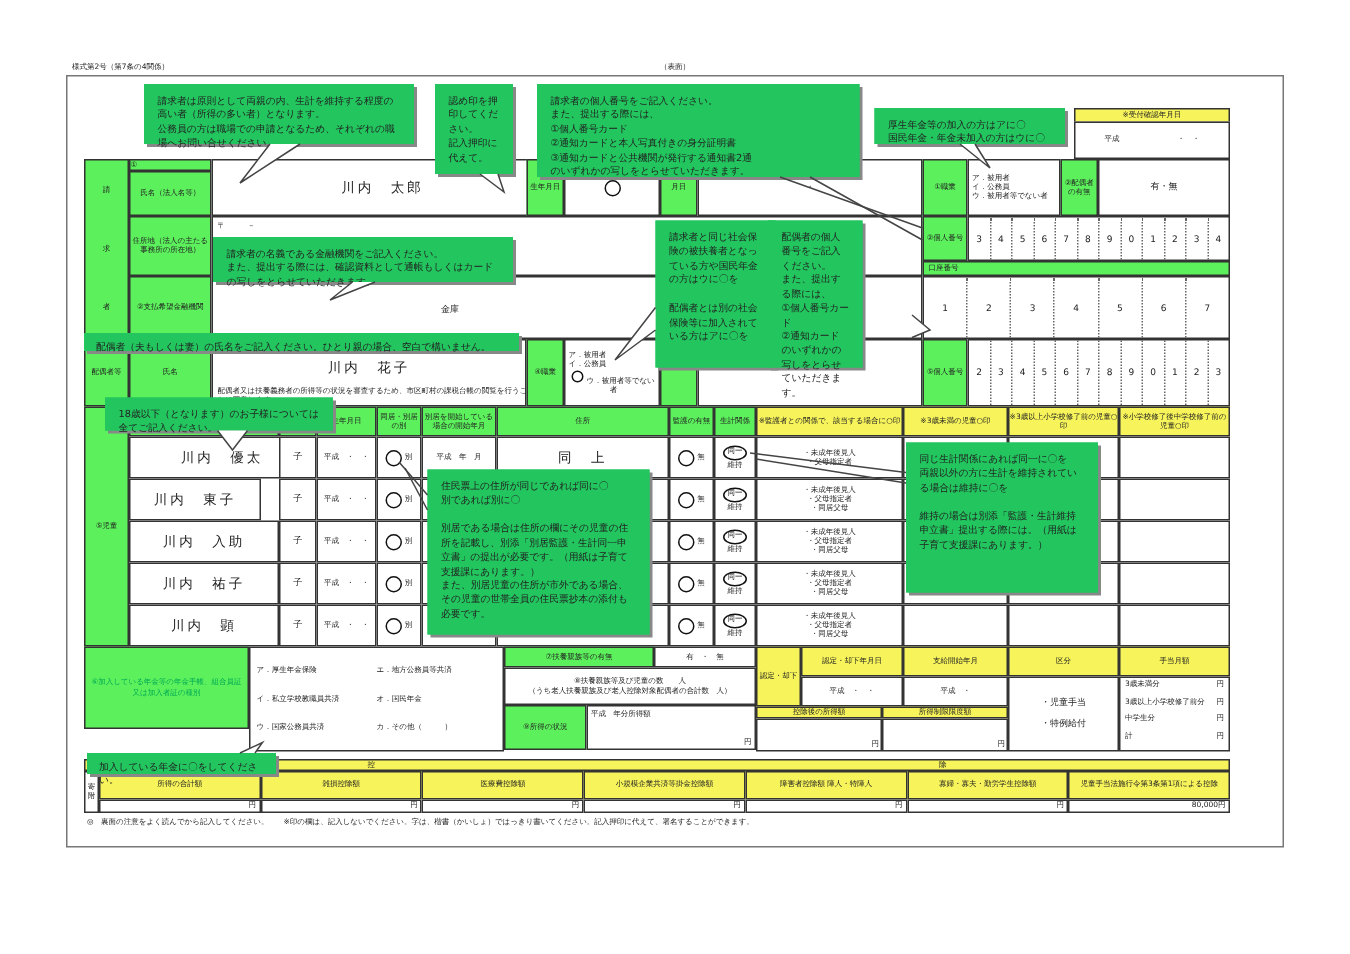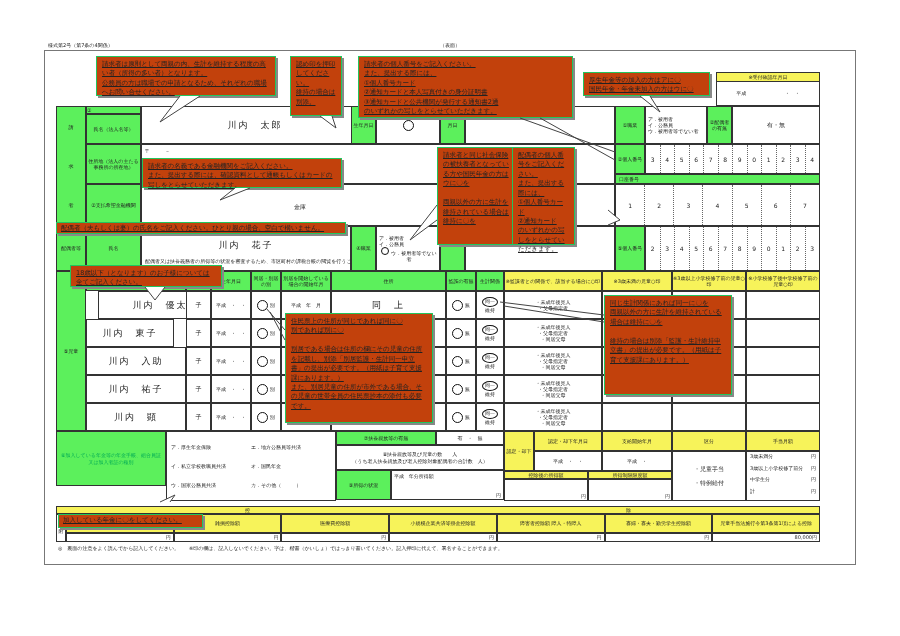--- a/index.html
+++ b/index.html
@@ -5,21 +5,21 @@
   html,body{margin:0;padding:0;background:#ffffff;}
   body{width:900px;height:636px;position:relative;overflow:hidden;font-family:"DejaVu Sans","Liberation Sans",sans-serif;color:#222;}
   .abs{position:absolute;box-sizing:border-box;}
   .tiny{font-size:5px;line-height:1.25;}
   .small{font-size:6px;line-height:1.3;}
   .name{font-family:"DejaVu Serif","Liberation Serif",serif;font-size:9px;letter-spacing:2px;}
   .frame{left:44px;top:50px;width:812px;height:515px;border:1px solid #777;background:#fff;}
   .cell{position:absolute;box-sizing:border-box;border:1px solid #333;background:#fff;display:flex;align-items:center;justify-content:center;text-align:center;}
   .g{background:#5cf05c;}
   .y{background:#f7f35a;}
-  .bubble{position:absolute;box-sizing:border-box;background:#c2410c;border:1px solid #22c55e;box-shadow:2px 2px 0 #888;padding:3px 5px;font-size:6.5px;line-height:1.45;z-index:5;color:#222;text-align:left;text-decoration:underline;}
+  .bubble{position:absolute;box-sizing:border-box;background:#22c55e;border:4px solid #22c55e;box-shadow:2px 2px 0 #888;padding:3px 5px;font-size:6.5px;line-height:1.45;z-index:5;color:#222;text-align:left;}
   .circle{display:inline-block;border:1.5px solid #111;border-radius:50%;width:11px;height:11px;box-sizing:border-box;font-size:5px;line-height:8px;text-align:center;}
   .ellipse{display:inline-block;border:1.5px solid #111;border-radius:50%;width:16px;height:10px;box-sizing:border-box;font-size:5px;line-height:7px;text-align:center;}
   .digits{display:flex;width:100%;height:100%;}
   .digits span{flex:1;border-right:1px dotted #666;display:flex;align-items:center;justify-content:center;font-size:6px;}
   .digits span:last-child{border-right:none;}
   .col{flex-direction:column;}
   svg.ptr{position:absolute;z-index:6;overflow:visible;}
 </style>
 </head>
 <body>
@@ -144,21 +144,21 @@
 <div class="cell g tiny" style="left:331px;top:271px;width:115px;height:20px;">住所</div>
 <div class="cell g tiny" style="left:446px;top:271px;width:30px;height:20px;">監護の有無</div>
 <div class="cell g tiny" style="left:476px;top:271px;width:28px;height:20px;">生計関係</div>
 <div class="cell y tiny" style="left:504px;top:271px;width:98px;height:20px;">※監護者との関係で、該当する場合に○印</div>
 <div class="cell y tiny" style="left:602px;top:271px;width:70px;height:20px;">※3歳未満の児童○印</div>
 <div class="cell y tiny" style="left:672px;top:271px;width:74px;height:20px;">※3歳以上小学校修了前の児童○印</div>
 <div class="cell y tiny" style="left:746px;top:271px;width:74px;height:20px;">※小学校修了後中学校修了前の児童○印</div>
 
 <div>
 
-  <div class="cell name" style="left:98px;top:291px;width:124px;height:28px;">川内　優太</div>
+  <div class="cell name" style="left:86px;top:291px;width:124px;height:28px;">川内　優太</div>
   <div class="cell small" style="left:186px;top:291px;width:25px;height:28px;">子</div>
   <div class="cell tiny" style="left:211px;top:291px;width:40px;height:28px;">平成　・　・</div>
   <div class="cell tiny" style="left:251px;top:291px;width:30px;height:28px;"><span class="circle"></span>&nbsp;<span>別</span></div>
   <div class="cell tiny" style="left:281px;top:291px;width:50px;height:28px;">平成　年　月</div>
   <div class="cell name" style="left:331px;top:291px;width:115px;height:28px;">同　上</div>
   <div class="cell tiny" style="left:446px;top:291px;width:30px;height:28px;"><span class="circle"></span>&nbsp;<span>無</span></div>
   <div class="cell tiny col" style="left:476px;top:291px;width:28px;height:28px;">
       <span class="ellipse">同一</span>
       <span>維持</span>
     </div>
@@ -343,51 +343,51 @@
   <div style="flex:1;display:flex;flex-direction:column;">
       <div class="cell y tiny" style="position:static;flex:1;">児童手当法施行令第3条第1項による控除</div>
       <div class="cell tiny" style="position:static;height:9px;justify-content:flex-end;padding-right:2px;">80,000円</div>
     </div>
 </div>
 <div class="abs tiny" style="left:58px;top:545px;width:760px;">◎　裏面の注意をよく読んでから記入してください。　　※印の欄は、記入しないでください。字は、楷書（かいしょ）ではっきり書いてください。記入押印に代えて、署名することができます。</div>
 
 <div class="bubble" style="left:96px;top:56px;width:180px;height:40px;white-space:pre-line;">請求者は原則として両親の内、生計を維持する程度の高い者（所得の多い者）となります。
 公務員の方は職場での申請となるため、それぞれの職場へお問い合せください。</div>
 <div class="bubble" style="left:290px;top:56px;width:52px;height:60px;white-space:pre-line;">認め印を押印してください。
-維持の場合は別添。</div>
+記入押印に代えて。</div>
 <div class="bubble" style="left:358px;top:56px;width:215px;height:62px;white-space:pre-line;">請求者の個人番号をご記入ください。
 また、提出する際には、
 ①個人番号カード
 ②通知カードと本人写真付きの身分証明書
 ③通知カードと公共機関が発行する通知書2通
 のいずれかの写しをとらせていただきます。</div>
 <div class="bubble" style="left:583px;top:72px;width:127px;height:24px;white-space:pre-line;">厚生年金等の加入の方はアに〇
 国民年金・年金未加入の方はウに〇</div>
 <div class="bubble" style="left:142px;top:158px;width:200px;height:30px;white-space:pre-line;">請求者の名義である金融機関をご記入ください。
 また、提出する際には、確認資料として通帳もしくはカードの写しをとらせていただきます。</div>
 <div class="bubble" style="left:437px;top:147px;width:80px;height:98px;white-space:pre-line;">請求者と同じ社会保険の被扶養者となっている方や国民年金の方はウに〇を
 
-両親以外の方に生計を維持されている場合は維持に〇を</div>
+配偶者とは別の社会保険等に加入されている方はアに〇を</div>
 <div class="bubble" style="left:512px;top:147px;width:63px;height:98px;white-space:pre-line;">配偶者の個人番号をご記入ください。
 また、提出する際には、
 ①個人番号カード
 ②通知カード
 のいずれかの写しをとらせていただきます。</div>
 <div class="bubble" style="left:56px;top:222px;width:290px;height:12px;padding:1px 4px;">配偶者（夫もしくは妻）の氏名をご記入ください。ひとり親の場合、空白で構いません。</div>
 <div class="bubble" style="left:70px;top:265px;width:152px;height:22px;">18歳以下（となります）のお子様については全てご記入ください。</div>
 <div class="bubble" style="left:285px;top:313px;width:148px;height:110px;white-space:pre-line;">住民票上の住所が同じであれば同に〇
 別であれば別に〇
 
 別居である場合は住所の欄にその児童の住所を記載し、別添「別居監護・生計同一申立書」の提出が必要です。（用紙は子育て支援課にあります。）
 また、別居児童の住所が市外である場合、その児童の世帯全員の住民票抄本の添付も必要です。</div>
 <div class="bubble" style="left:604px;top:295px;width:128px;height:100px;white-space:pre-line;">同じ生計関係にあれば同一に〇を
 両親以外の方に生計を維持されている場合は維持に〇を
 
-維持の場合は別添「監護・生計維持申立書」の提出が必要です。（用紙は子育て支援課にあります。）</div>
-<div class="bubble" style="left:58px;top:514px;width:145px;height:14px;padding:1px 4px;">加入している年金に〇をしてください。</div>
+維持の場合は別添「監護・生計維持申立書」提出する際には。（用紙は子育て支援課にあります。）</div>
+<div class="bubble" style="left:58px;top:502px;width:126px;height:14px;padding:1px 4px;">加入している年金に〇をしてください。</div>
 
 <svg class="ptr" width="900" height="636" style="left:0;top:0;pointer-events:none;">
   <polyline points="180,96 160,122 200,96" fill="#fff" stroke="#444" stroke-width="1"></polyline>
   <polyline points="320,116 336,128 332,116" fill="#fff" stroke="#444" stroke-width="1"></polyline>
   <line x1="520" y1="118" x2="615" y2="152" stroke="#444" stroke-width="1"></line>
   <line x1="540" y1="118" x2="615" y2="160" stroke="#444" stroke-width="1"></line>
   <polyline points="640,96 660,112 650,96" fill="#fff" stroke="#444" stroke-width="1"></polyline>
   <polyline points="235,188 220,200 250,188" fill="#fff" stroke="#444" stroke-width="1"></polyline>
   <polyline points="437,205 410,240 437,220" fill="#fff" stroke="#444" stroke-width="1"></polyline>
   <polyline points="608,210 620,220 608,225" fill="#fff" stroke="#444" stroke-width="1"></polyline>

